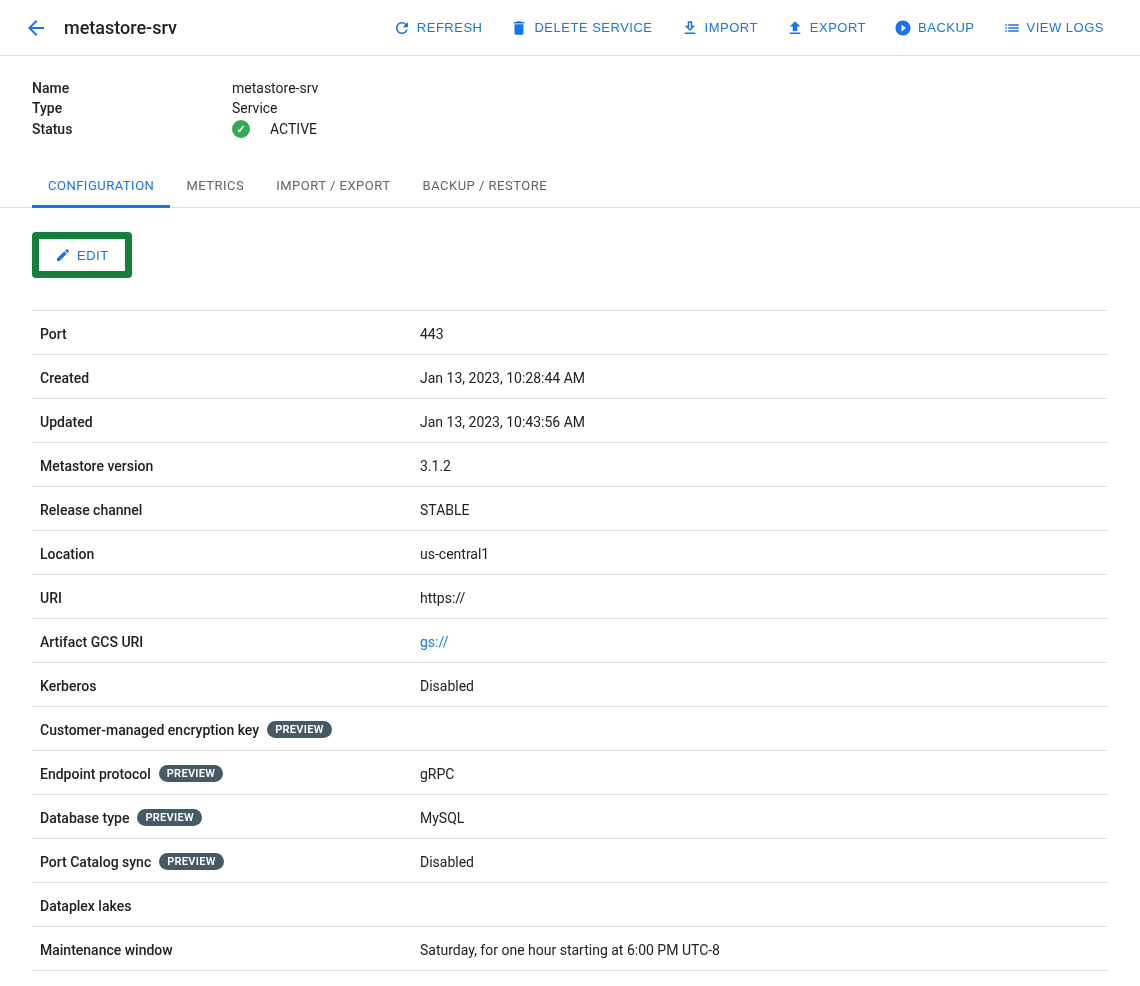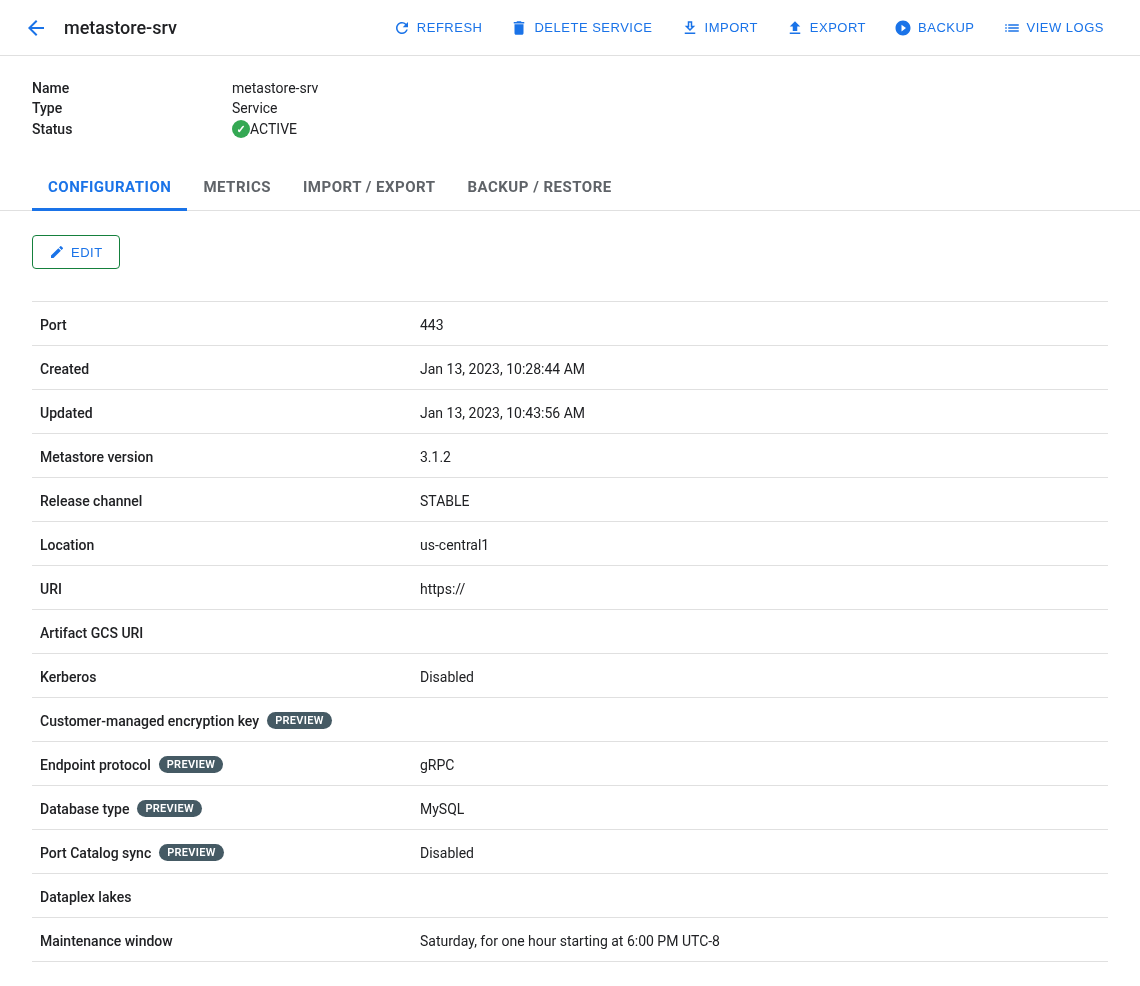--- a/index.html
+++ b/index.html
@@ -37,53 +37,53 @@
     .info-row {
       display: flex; align-items: center; margin-bottom: 4px;
     }
     .info-label {
       font-weight: 500; color: #202124; width: 200px; font-size: 14px;
     }
     .info-value {
       color: #202124; font-size: 14px;
     }
     .status-badge {
-      display: flex; align-items: center; gap: 0;
+      display: flex; align-items: center; gap: 20px;
     }
     .status-dot {
       width: 18px; height: 18px; border-radius: 50%; background: #34a853;
       display: flex; align-items: center; justify-content: center;
     }
     .status-dot::after {
       content: '✓'; color: white; font-size: 11px; font-weight: bold;
     }
 
     
     .tabs {
       display: flex; border-bottom: 1px solid #e0e0e0;
       padding: 0 32px; margin-top: 8px;
     }
     .tab {
-      padding: 12px 16px; font-size: 15px; font-weight: 700;
+      padding: 12px 16px; font-size: 13px; font-weight: 400;
       color: #5f6368; cursor: pointer; border-bottom: 3px solid transparent;
       text-transform: uppercase; letter-spacing: 0.5px; margin-bottom: -1px;
     }
     .tab.active {
       color: #1a73e8; border-bottom: 3px solid #1a73e8;
     }
 
     
     .content {
       padding: 24px 32px;
     }
 
     
     .edit-btn {
       display: flex; align-items: center; gap: 6px;
-      border: 1px solid #15803d; border-radius: 4px;
+      border: 7px solid #15803d; border-radius: 4px;
       padding: 8px 16px; background: #fff; cursor: pointer;
       color: #1a73e8; font-size: 13px; font-weight: 500;
       text-transform: uppercase; letter-spacing: 0.5px;
     }
 
     
     .config-table {
       margin-top: 32px; width: 100%;
       border-top: 1px solid #e0e0e0;
     }
@@ -241,20 +241,23 @@
         </div>
       <div class="config-val">
         <span style="font-size:14px; color:#202124;">https://</span><span class="redacted" style="width:380px;"></span>
       </div>
     </div>
 
     <div class="config-row">
       <div class="config-key">
           <span>Artifact GCS URI</span>
         </div>
+      <div class="config-val link">
+        <span style="font-size:14px; color:#1a73e8;">gs://</span><span class="redacted" style="width:480px;"></span>
+      </div>
     </div>
 
     <div class="config-row">
       <div class="config-key">
           <span>Kerberos</span>
         </div>
       <div class="config-val">Disabled</div>
     </div>
 
     <div class="config-row">

